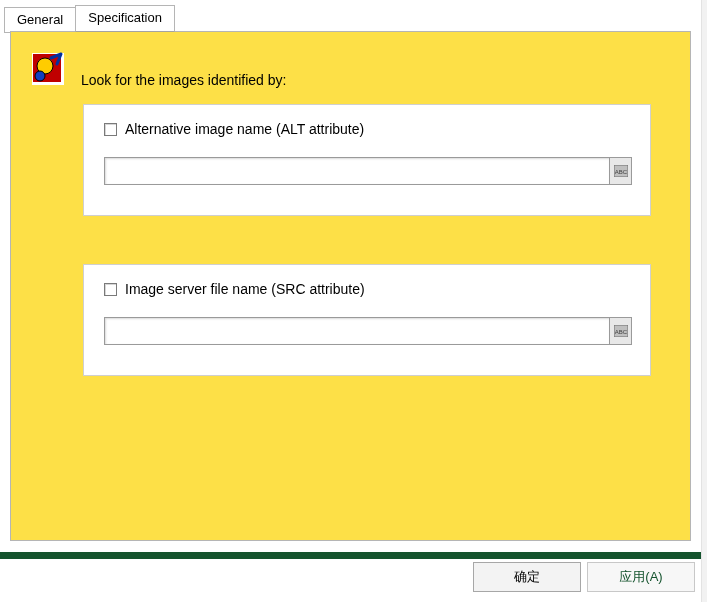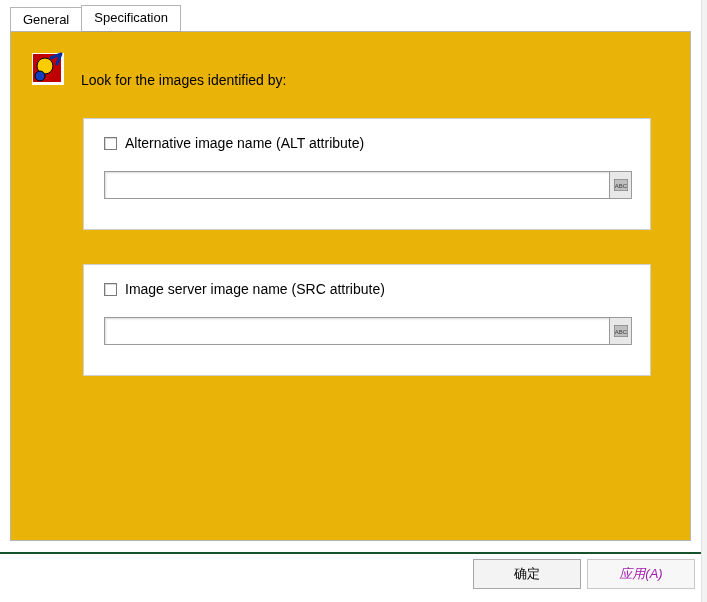--- a/index.html
+++ b/index.html
@@ -18,21 +18,21 @@
   .page {
     width: 707px;
     height: 602px;
     position: relative;
     background: #ffffff;
   }
 
   
   .tabs {
     position: absolute;
-    left: 10px;
+    left: 4px;
     top: 6px;
     height: 26px;
     display: flex;
     align-items: flex-end;
   }
   .tab {
     border: 1px solid #b5b5b5;
     background: #ffffff;
     padding: 4px 12px 5px 12px;
     font-size: 13px;
@@ -48,21 +48,21 @@
     z-index: 3;
     padding-bottom: 6px;
   }
   .tab-content-frame {
     position: absolute;
     left: 10px;
     top: 31px;
     width: 681px;
     height: 510px;
     border: 1px solid #b5b5b5;
-    background: #eab308;
+    background: #fde047;
   }
 
   
   .spec-icon {
     position: absolute;
     left: 20px;
     top: 20px;
     width: 34px;
     height: 34px;
   }
@@ -74,21 +74,21 @@
     top: 40px;
     font-size: 14px;
   }
 
   
   .groupbox {
     position: absolute;
     border: 1px solid #cfcfcf;
     background: #ffffff;
   }
-  .gb1 { left: 72px; top: 86px; width: 568px; height: 112px; }
+  .gb1 { left: 72px; top: 72px; width: 568px; height: 112px; }
   .gb2 { left: 72px; top: 232px; width: 568px; height: 112px; }
 
   .checkbox-row {
     position: absolute;
     left: 20px;
     top: 16px;
     display: flex;
     align-items: center;
     gap: 8px;
   }
@@ -134,44 +134,43 @@
   }
   .input-btn svg { display:block; }
 
   
   .button-bar {
     position: absolute;
     left: 0;
     top: 552px;
     width: 701px;
     height: 42px;
-    border-top: 2px solid #14532d;
+    border-top: 7px solid #14532d;
     display: flex;
     justify-content: flex-end;
     align-items: center;
     padding-right: 6px;
     gap: 6px;
     background: #ffffff;
   }
   .btn {
     width: 108px;
     height: 30px;
     border: 1px solid #a7a7a7;
     background: #f3f3f3;
     font-size: 13px;
     display: flex;
     align-items: center;
     justify-content: center;
     cursor: default;
   }
   .btn.disabled {
-    color: #a21caf;
+    color: #14532d;
     border-color: #c8c8c8;
     background: #f7f7f7;
-    font-style: italic;
   }
 
   
   .right-rail {
     position: absolute;
     right: 0;
     top: 0;
     width: 6px;
     height: 602px;
     background: #f2f2f2;
@@ -218,21 +217,21 @@
             <rect x="0" y="0" width="14" height="12" fill="#bfbfbf" stroke="#6f6f6f" stroke-width="1"></rect>
             <text x="7" y="9" font-size="6" font-family="Arial" fill="#404040" text-anchor="middle">ABC</text>
           </svg>
         </div>
       </div>
     </div>
 
     <div class="groupbox gb2">
       <div class="checkbox-row">
         <div class="checkbox"></div>
-        <span class="checkbox-label">Image server image name (SRC attribute)</span>
+        <span class="checkbox-label">Image server file name (SRC attribute)</span>
       </div>
       <div class="input-wrap">
         <input type="text" class="text-input" value="" style="">
         <div class="input-btn">
           <svg width="14" height="12" viewBox="0 0 14 12">
             <rect x="0" y="0" width="14" height="12" fill="#bfbfbf" stroke="#6f6f6f" stroke-width="1"></rect>
             <text x="7" y="9" font-size="6" font-family="Arial" fill="#404040" text-anchor="middle">ABC</text>
           </svg>
         </div>
       </div>

